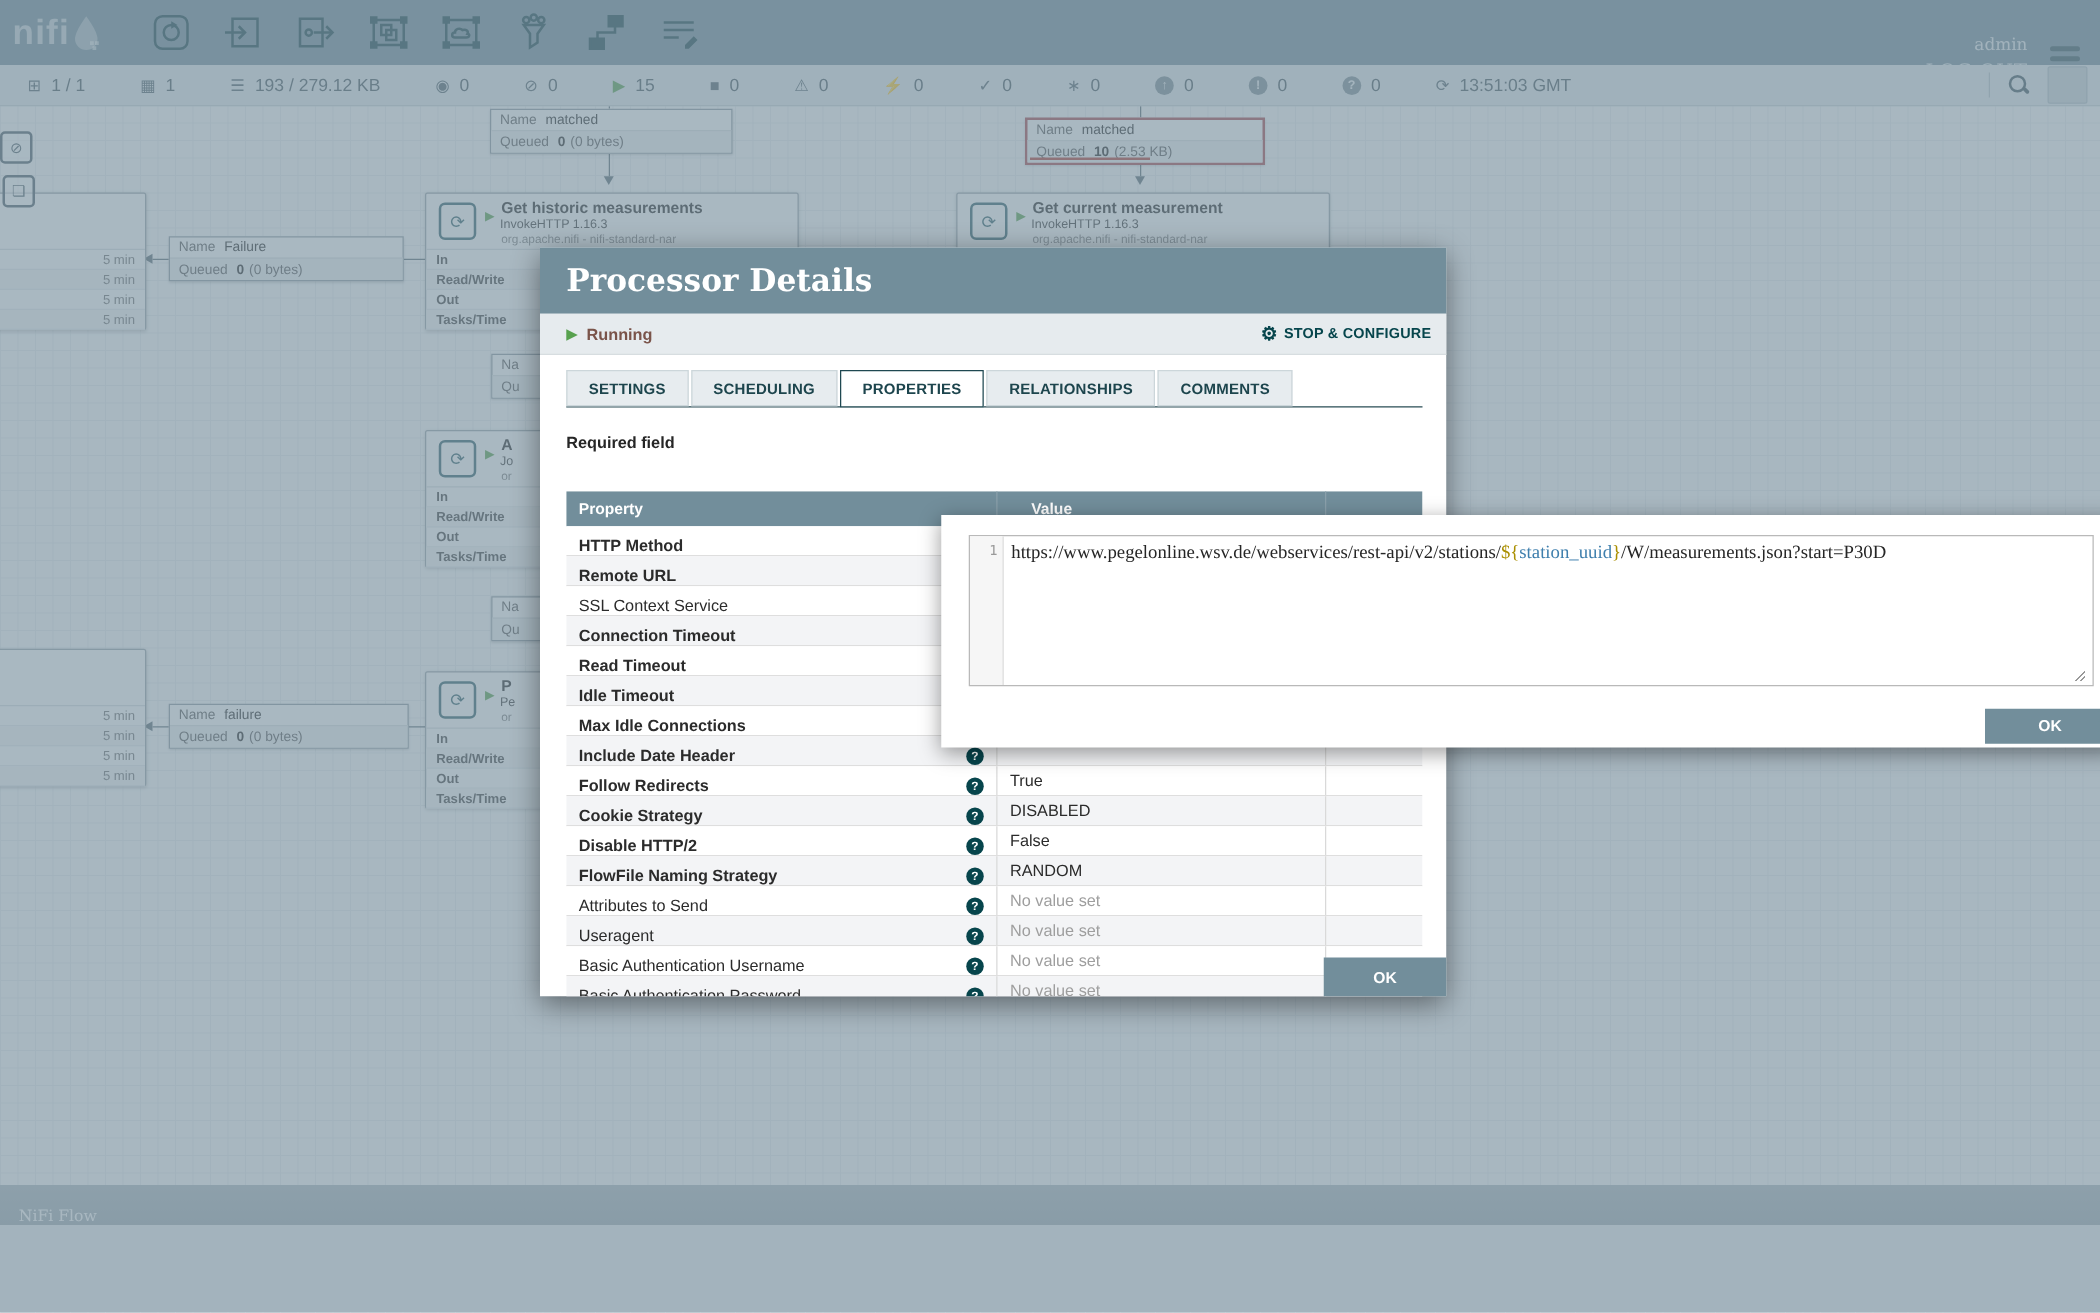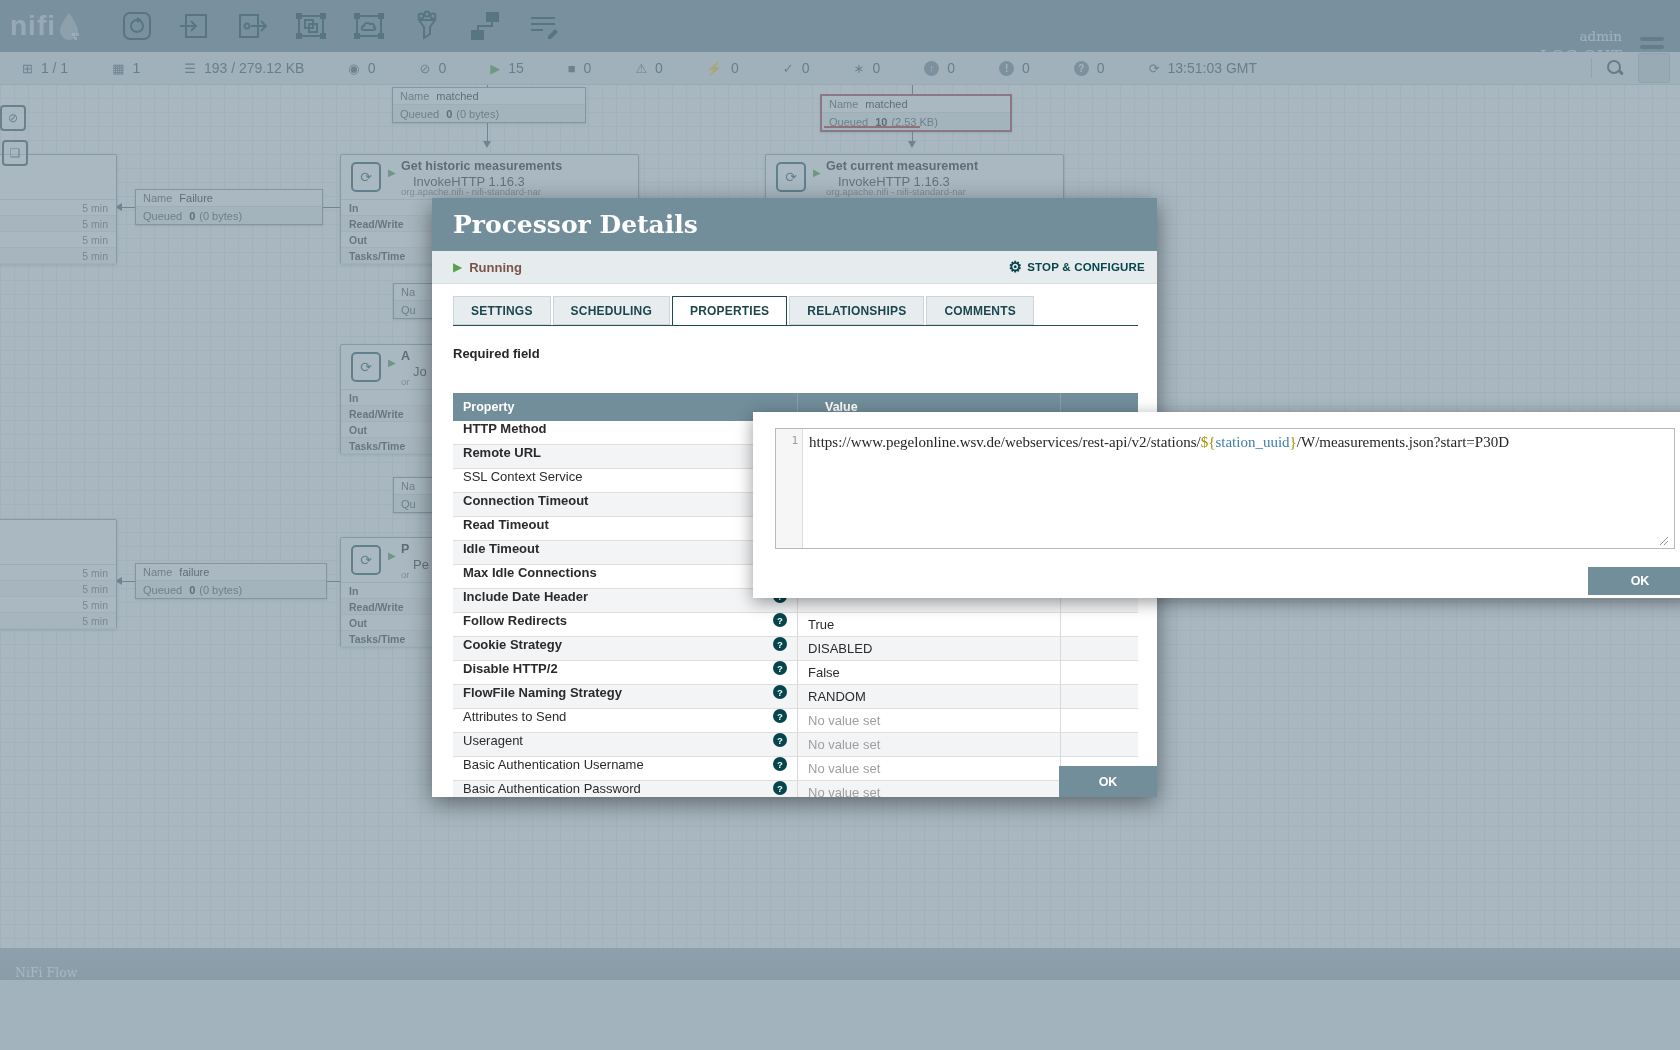--- a/index.html
+++ b/index.html
@@ -20,21 +20,21 @@
   .conn .r2{background:#f1f3f4;border-top:1px solid #dde0e2;height:17px;}
   .conn .lbl{margin-right:7px;color:#555;}
   .conn .val{color:#222;}
   .conn .val.strong{font-weight:bold;}
   .conn .size{margin-left:4px;color:#555;}
   .redline{position:absolute;left:2px;bottom:2px;height:2px;width:96px;background:#b03a30;}
   .proc{position:absolute;height:108px;background:#fff;border:1px solid #99a3aa;border-radius:2px;box-shadow:0 1px 3px rgba(0,0,0,.2);}
   .p-icon{position:absolute;left:10px;top:7px;width:26px;height:26px;border:2px solid #2a5d66;border-radius:5px;color:#2a5d66;font-size:14px;display:flex;align-items:center;justify-content:center;}
   .p-play{position:absolute;left:47px;top:12px;color:#55a04b;font-size:10px;}
   .p-title{position:absolute;left:60px;top:4px;font-size:12.5px;font-weight:bold;color:#222;white-space:nowrap;}
-  .p-type{position:absolute;left:72px;top:19px;font-size:13px;color:#333;white-space:nowrap;text-align:center;}
+  .p-type{position:absolute;left:59px;top:19px;font-size:10px;color:#333;white-space:nowrap;text-align:center;}
   .p-bundle{position:absolute;left:60px;top:31px;font-size:9.5px;color:#7d7d7d;white-space:nowrap;}
   .p-stats{position:absolute;left:0;right:0;top:44px;border-top:1px solid #d9dee1;}
   .p-srow{height:15px;display:flex;align-items:center;font-size:10.5px;border-bottom:1px solid #e8ebed;padding:0 8px;}
   .p-srow:nth-child(even){background:#f5f6f7;}
   .p-slabel{font-weight:bold;color:#3d3d3d;}
   .p-sval{margin-left:auto;color:#707070;}
   .float-icon{position:absolute;width:22px;height:22px;border:2px solid #4b5d66;border-radius:4px;color:#4b5d66;display:flex;align-items:center;justify-content:center;font-size:12px;background:rgba(255,255,255,.5);}
 
   
   .footer{position:absolute;left:0;right:0;top:948px;height:48px;background:linear-gradient(#aeb9bf,#9aa7ae);display:flex;align-items:center;padding-left:15px;z-index:2;}
@@ -84,21 +84,21 @@
   .tab.active{background:#fff;border:1px solid #1f4851;height:30px;margin-bottom:-1px;}
   .dlg-required{position:absolute;left:21px;top:148px;font-size:13px;font-weight:bold;color:#262626;}
   .ptable{position:absolute;left:21px;top:179px;width:685px;bottom:0;overflow:hidden;margin-top:16px;}
   .pt-head{height:28px;background:#728e9b;color:#fff;display:flex;font-weight:bold;font-size:12.5px;}
   .pt-col-prop{width:344px;display:flex;align-items:center;padding-left:10px;box-sizing:border-box;}
   .pt-col-val{width:263px;display:flex;align-items:center;padding-left:27px;border-left:1px solid #8aa0ab;box-sizing:border-box;}
   .pt-col-extra{flex:1;border-left:1px solid #8aa0ab;}
   .pt-row{display:flex;height:24px;border-bottom:1px solid #dedede;font-size:13px;background:#fff;box-sizing:border-box;cursor:default;}
   .pt-row:nth-child(even){background:#f3f4f6;}
   .pt-row.partial{height:8px;overflow:hidden;border-bottom:none;}
-  .c-prop{width:344px;display:flex;align-items:flex-start;padding-left:10px;box-sizing:border-box;color:#2b2b2b;}
+  .c-prop{width:344px;display:flex;align-items:flex-end;padding-left:10px;box-sizing:border-box;color:#2b2b2b;}
   .c-prop .req{font-weight:bold;}
   .c-val{width:263px;display:flex;align-items:center;padding-left:10px;border-left:1px solid #d9d9d9;box-sizing:border-box;color:#2b2b2b;}
   .c-val .unset{color:#9e9e9e;}
   .c-extra{flex:1;border-left:1px solid #d9d9d9;}
   .help{width:14px;height:14px;border-radius:50%;background:#07454c;color:#fff;font-size:9.5px;font-weight:bold;display:flex;align-items:center;justify-content:center;margin-left:auto;margin-right:10px;cursor:pointer;flex:none;}
   .dlg-ok,.ed-ok{background:#728e9b;color:#fff;font-weight:bold;font-size:12.5px;display:flex;align-items:center;justify-content:center;cursor:pointer;}
   .dlg-ok{position:absolute;right:0;bottom:0;width:98px;height:31px;}
 
   
   .editor{position:absolute;left:753px;top:412px;width:940px;height:186px;background:#fff;z-index:20;box-shadow:0 4px 16px rgba(0,0,0,.4);}

